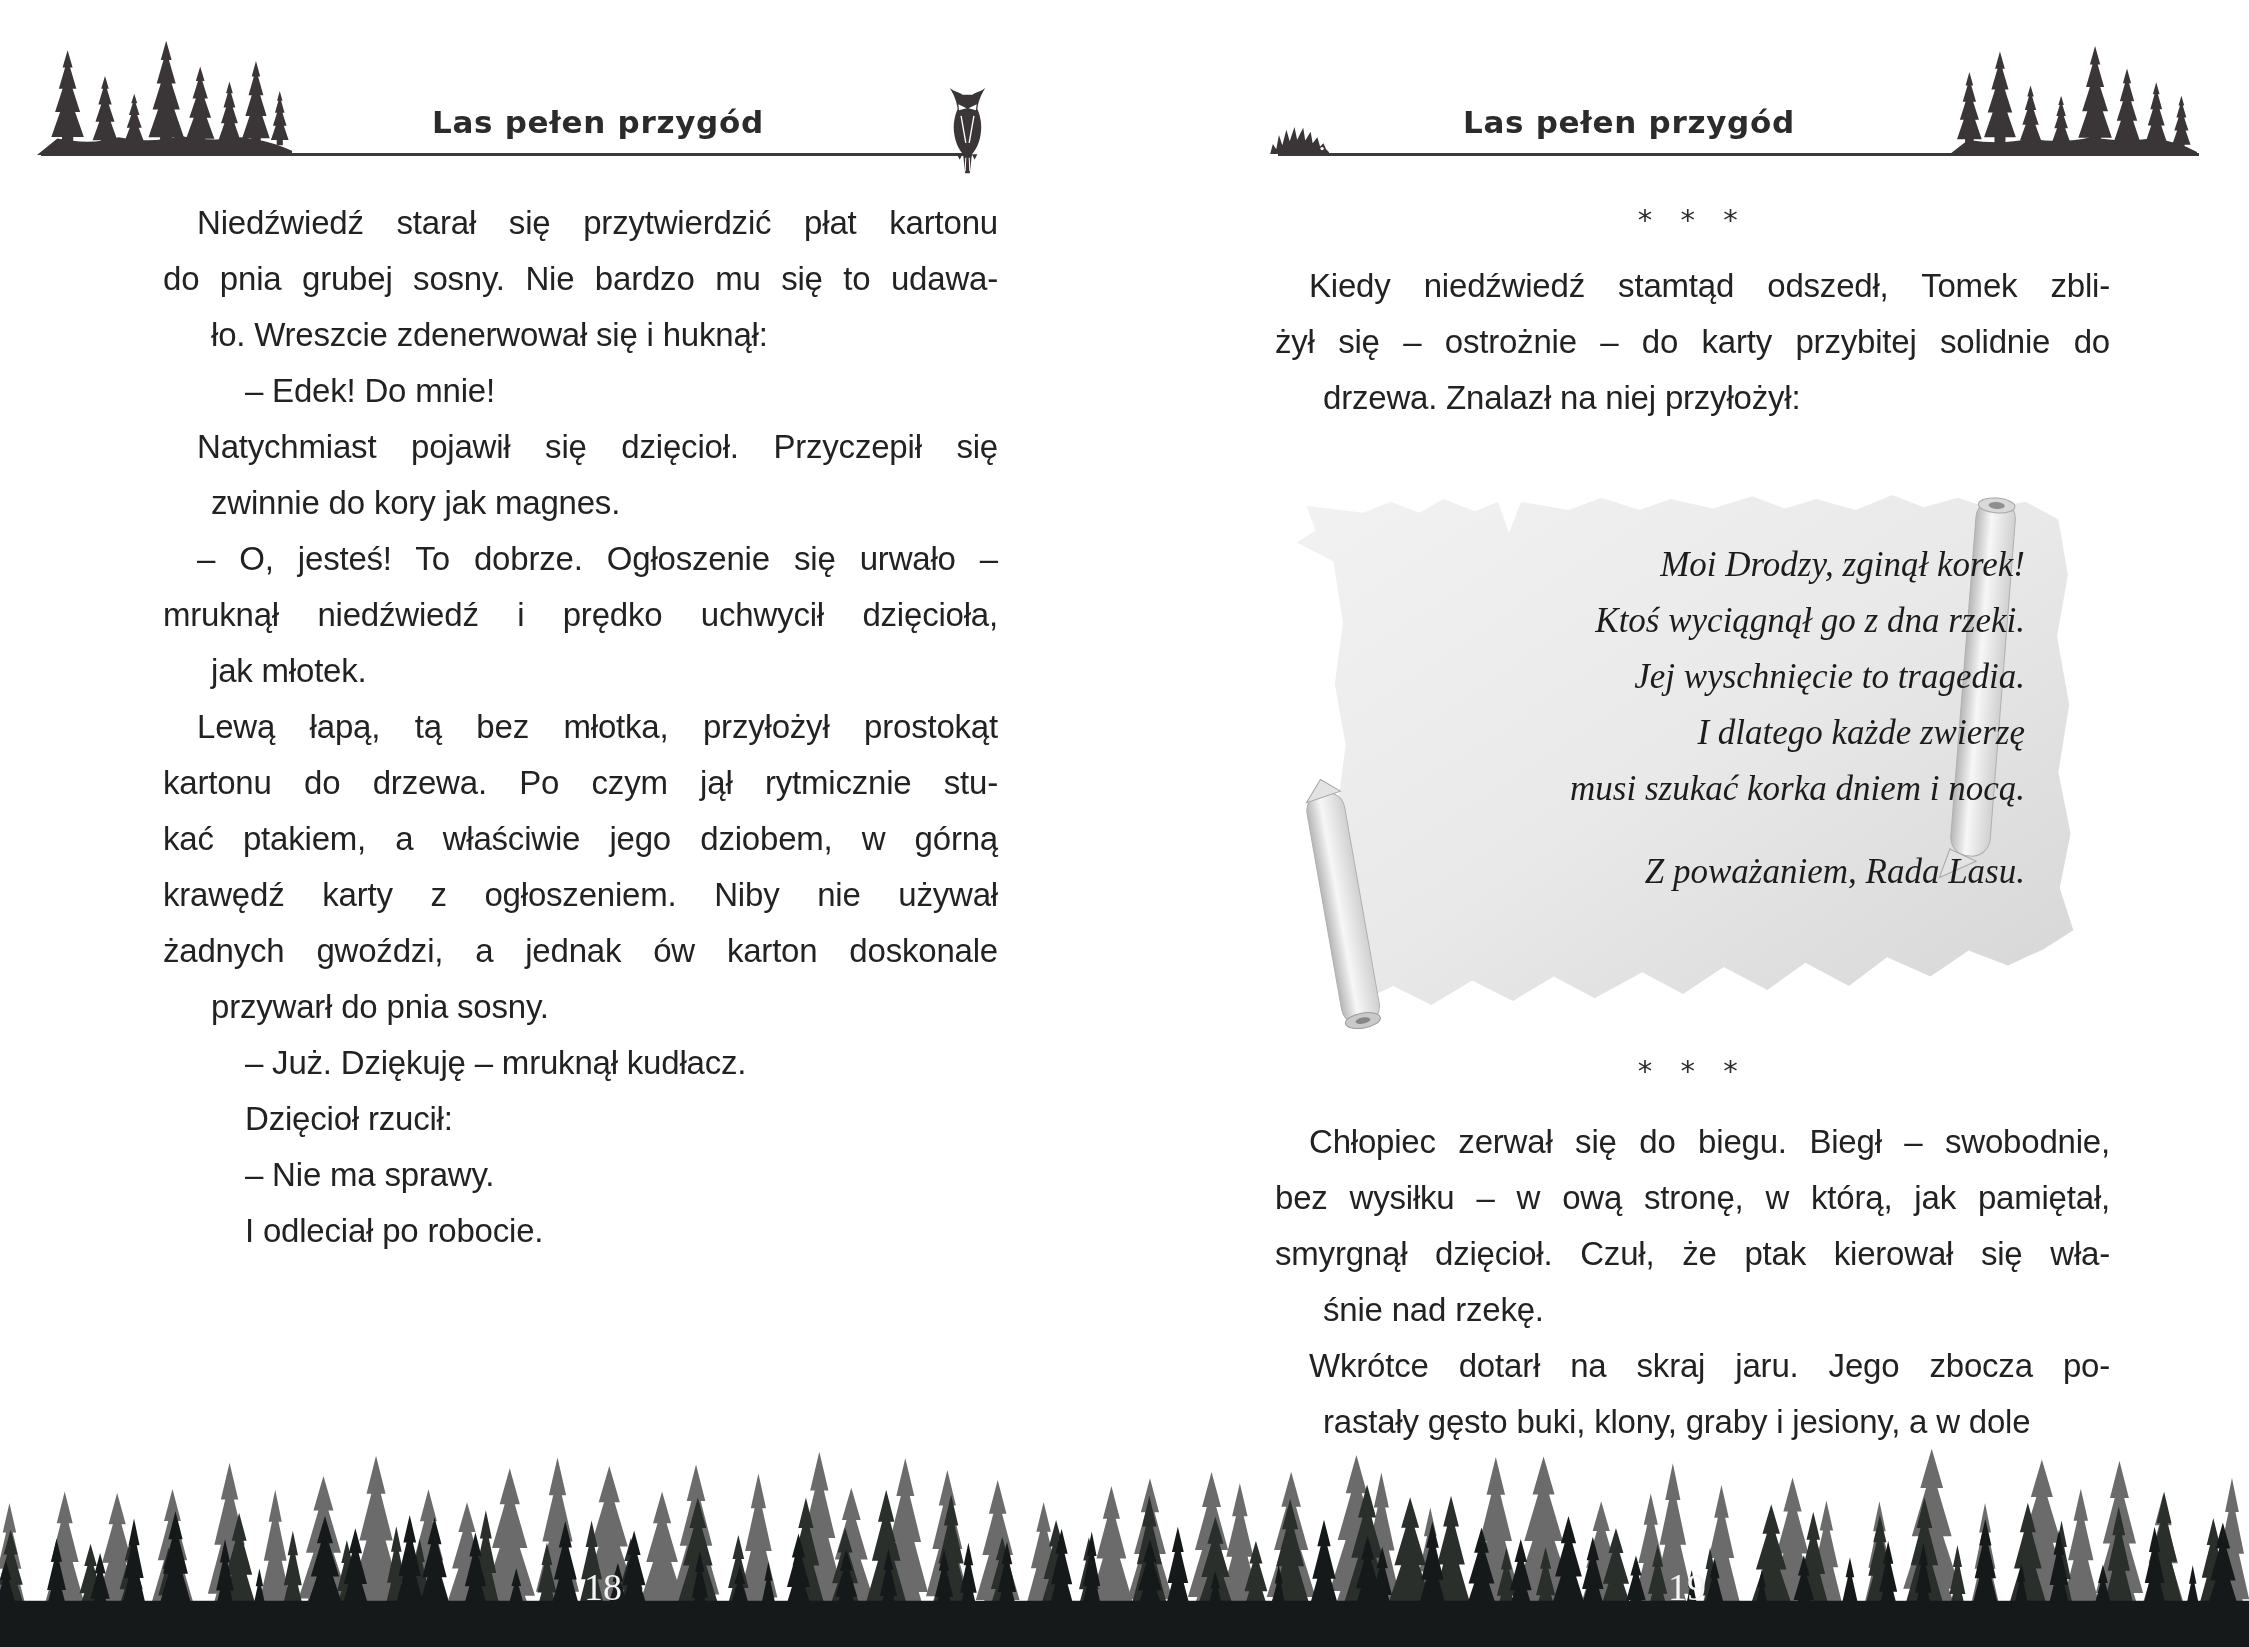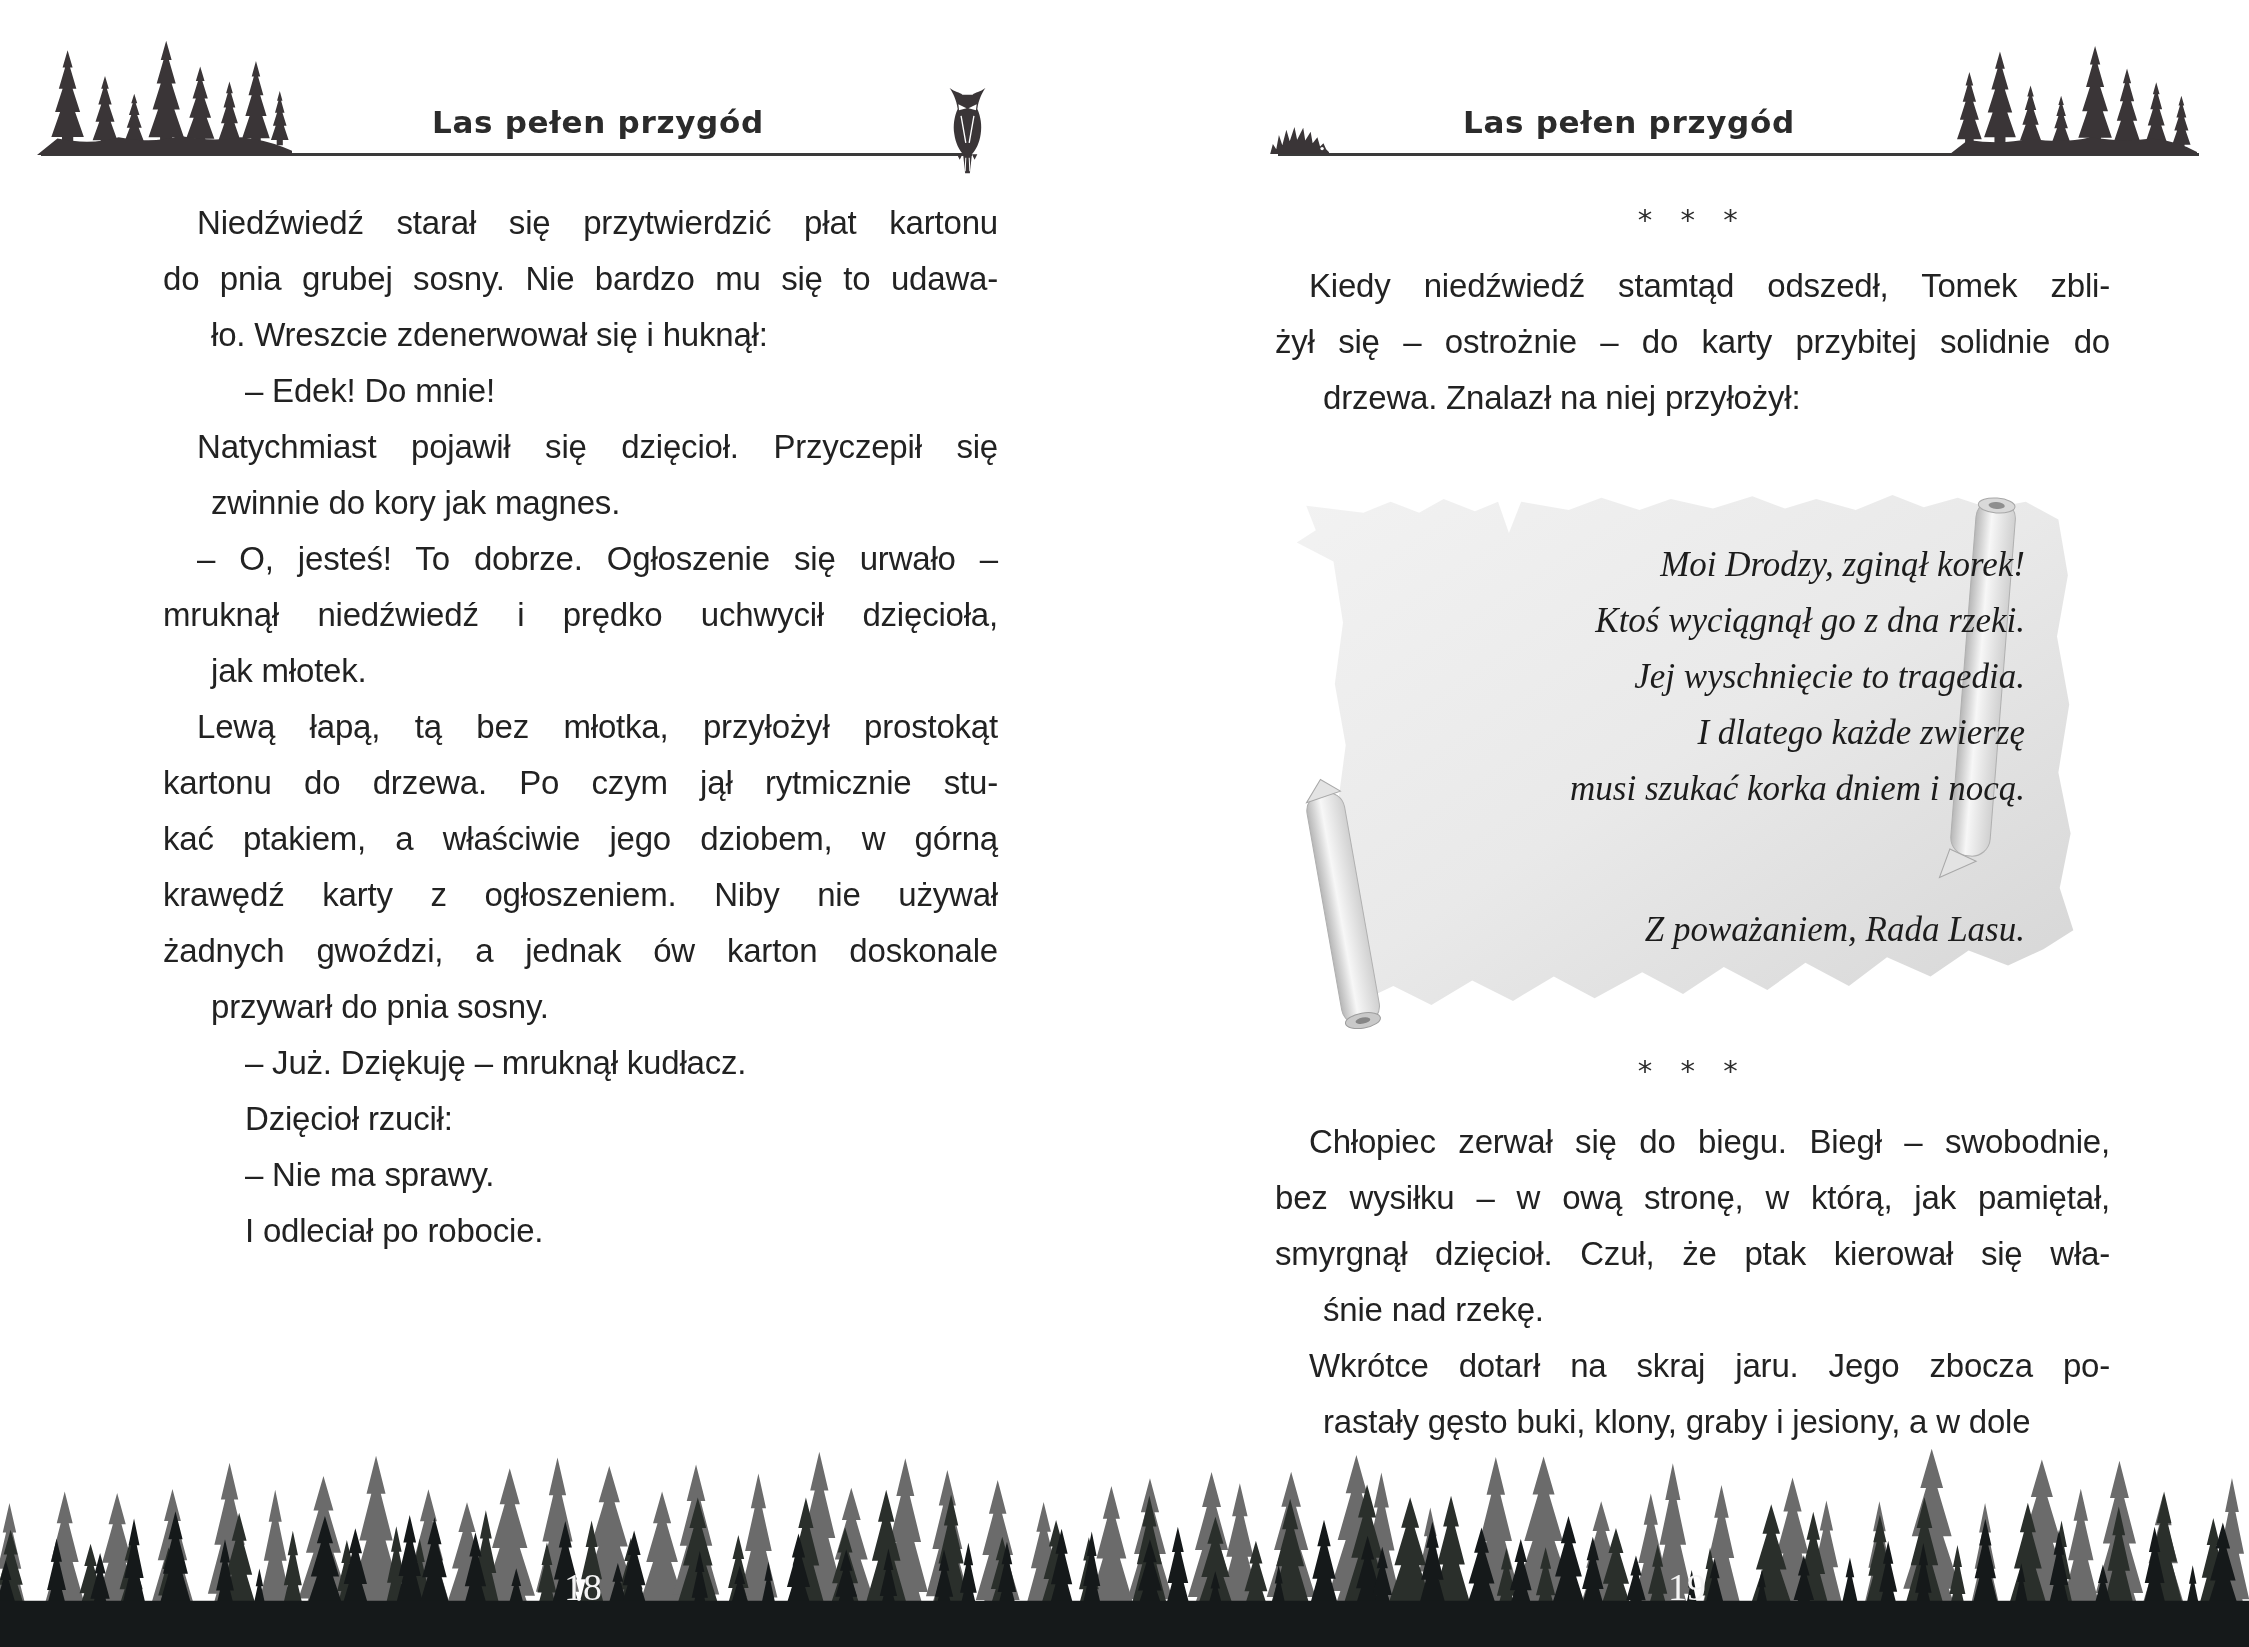--- a/index.html
+++ b/index.html
@@ -42,29 +42,29 @@
   #sep1{top:192px;}
   #sep2{top:1043px;}
   
   #scroll{left:1276px;top:480px;width:814px;height:578px;}
   #scroll svg{position:absolute;left:0;top:0;}
   #scroll-text{position:absolute;left:41px;top:57px;width:708px;}
   .scroll-line{
     font-family:"Liberation Serif",serif;font-style:italic;font-size:35px;
     line-height:56px;text-align:right;color:#1c1c1c;
   }
-  .scroll-sign{margin-top:85px;}
+  .scroll-sign{margin-top:27px;}
   
   #forest{position:absolute;left:0;top:1443px;width:2250px;height:204px;}
   .pagenum{
     position:absolute;top:1563px;width:286px;text-align:center;z-index:5;
     font-family:"Liberation Serif",serif;font-size:38px;line-height:49px;
     color:var(--page-number,#f4f4f4);
   }
-  #pagenum-left{left:440px;}
+  #pagenum-left{left:460px;}
   #pagenum-right{left:1544px;}
 </style>
 </head>
 <body>
 
 <svg width="0" height="0" style="position:absolute" aria-hidden="true">
   <defs>
     <path id="pine" d="M0,0 L8,18 L4,18 L14,40 L8,40 L20,64 L12,64 L26,90 L9,90 L9,100 L-9,100 L-9,90 L-26,90 L-12,64 L-20,64 L-8,40 L-14,40 L-4,18 L-8,18 Z"></path>
   </defs>
 </svg>

